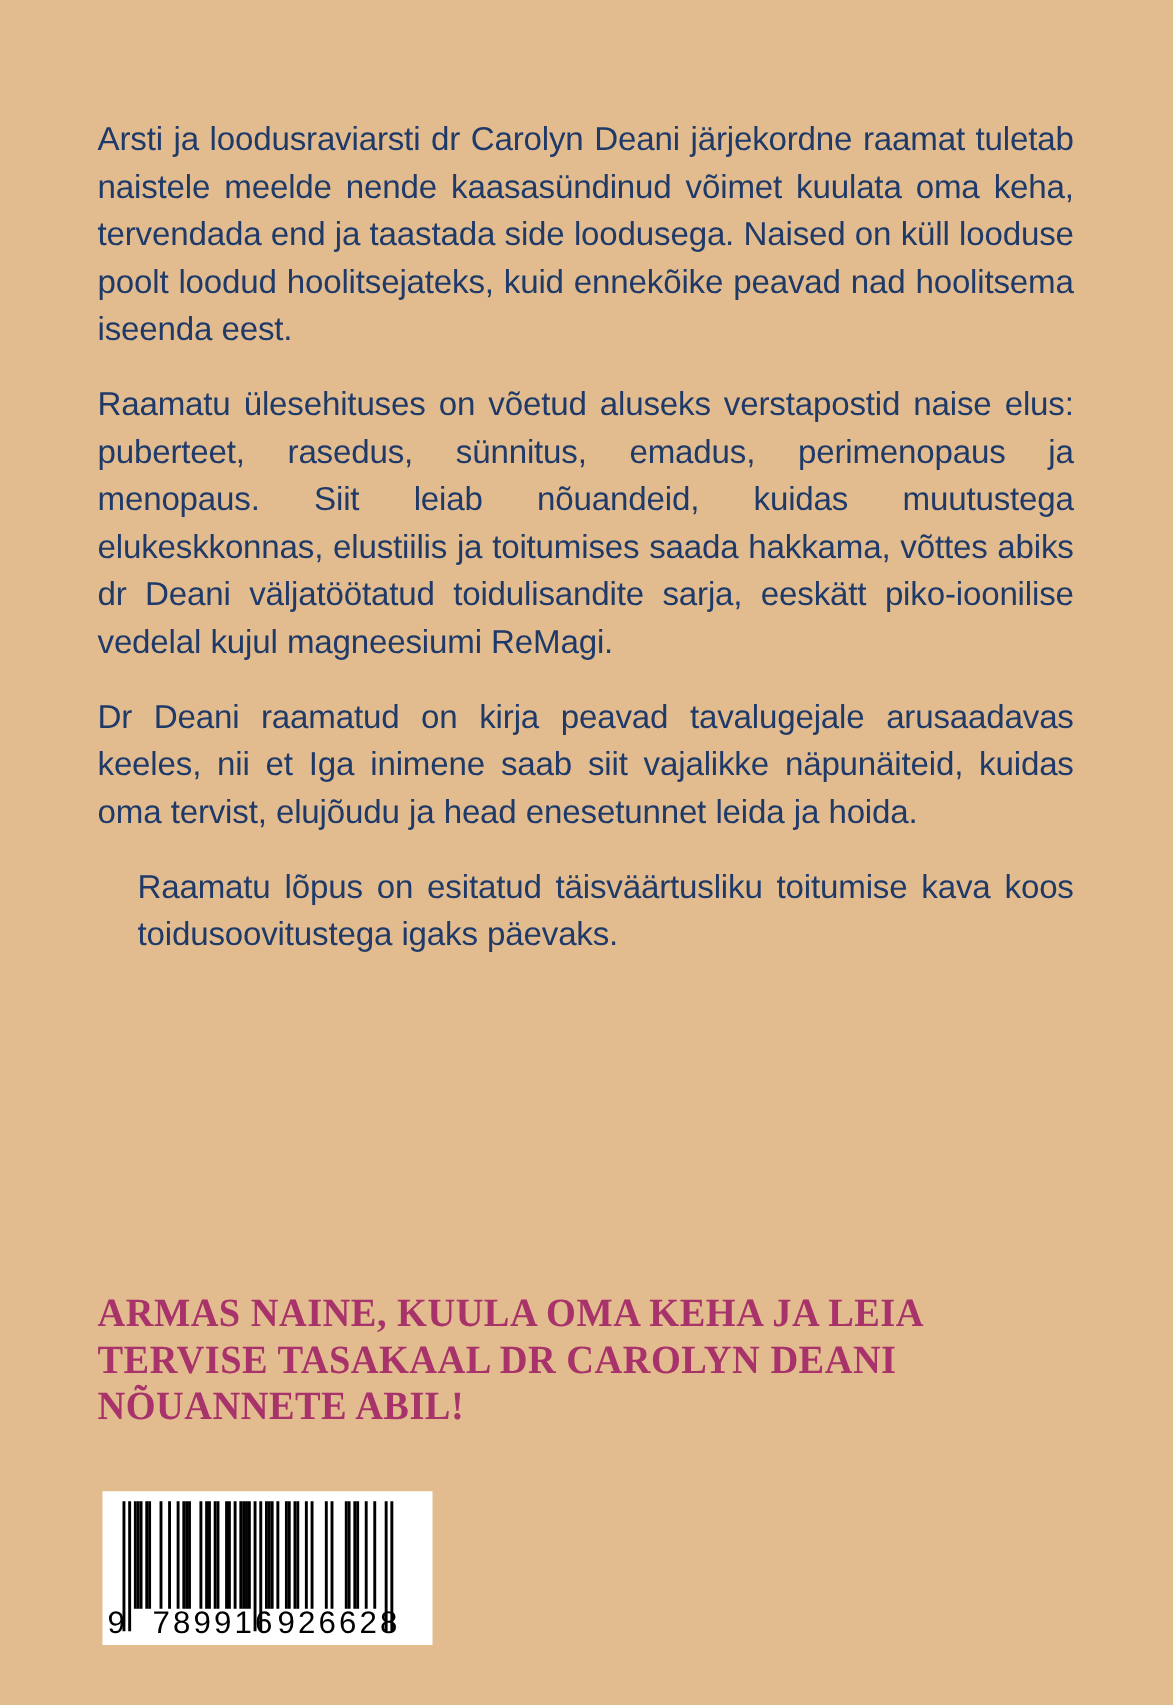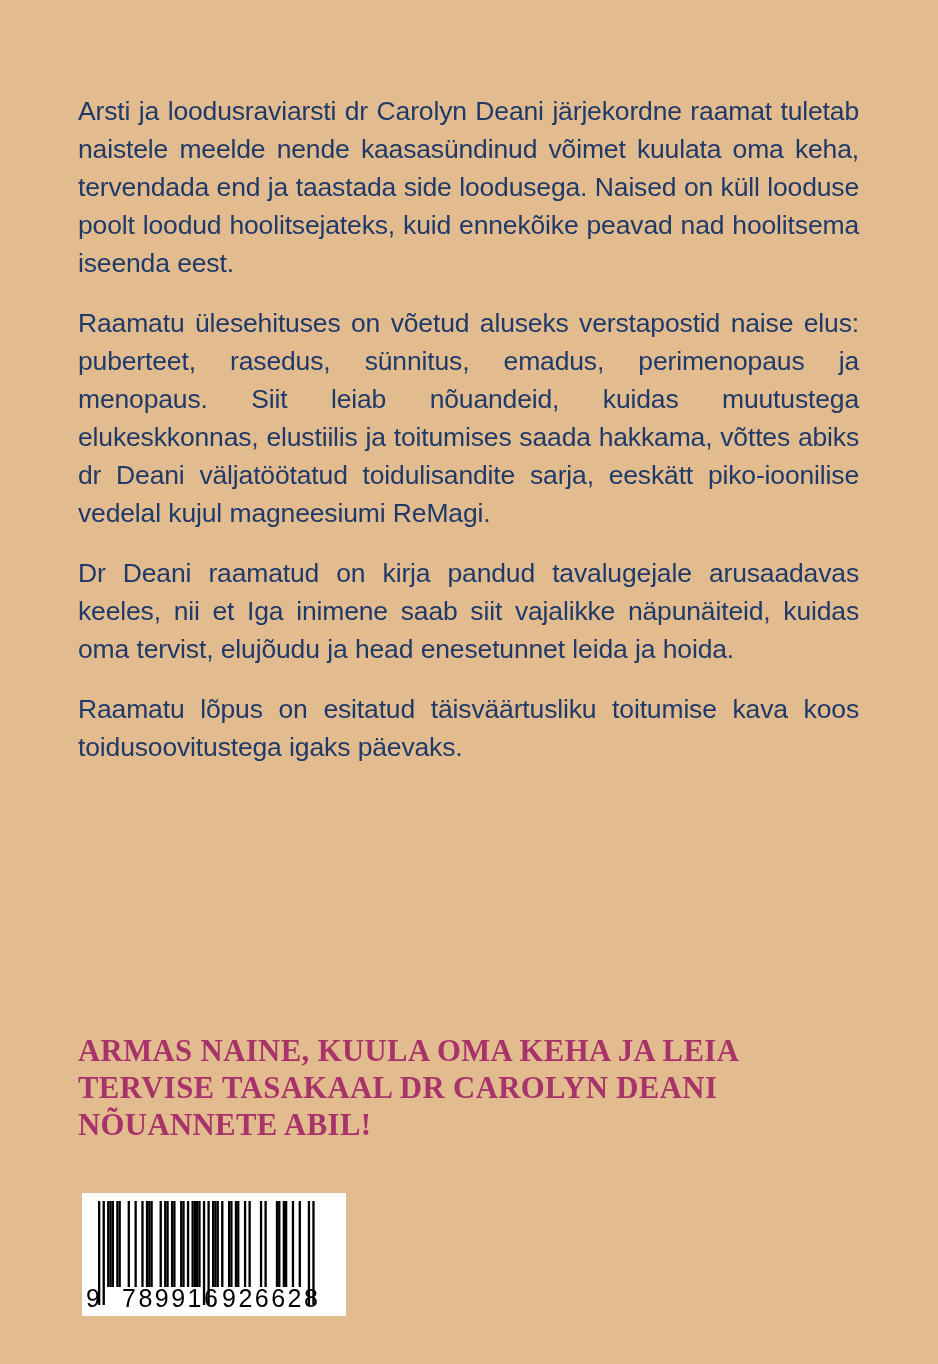--- a/index.html
+++ b/index.html
@@ -34,20 +34,21 @@
     font-size: 26.5px;
     line-height: 38px;
     text-align: justify;
     text-justify: inter-word;
     letter-spacing: -0.15px;
     word-spacing: 0.2px;
     -webkit-font-smoothing: antialiased;
   }
   .blurb p:last-child {
     margin-bottom: 0;
+    margin-left: 32px;
   }
   .tagline {
     position: absolute;
     left: 78px;
     top: 1032px;
     width: 800px;
     color: #a8336a;
     font-family: "Liberation Serif", "DejaVu Serif", serif;
     font-weight: bold;
     font-size: 32px;
@@ -98,21 +99,21 @@
   .d-right { left: 140px; letter-spacing: 2.5px; text-align: center; }
 </style>
 </head>
 <body>
 
 <div class="cover">
 
   <div class="blurb">
     <p>Arsti ja loodusraviarsti dr Carolyn Deani järjekordne raamat tuletab naistele meelde nende kaasasündinud võimet kuulata oma keha, tervendada end ja taastada side loodusega. Naised on küll looduse poolt loodud hoolitsejateks, kuid ennekõike peavad nad hoolitsema iseenda eest.</p>
     <p>Raamatu ülesehituses on võetud aluseks verstapostid naise elus: puberteet, rasedus, sünnitus, emadus, perimenopaus ja menopaus. Siit leiab nõuandeid, kuidas muutustega elukeskkonnas, elustiilis ja toitumises saada hakkama, võttes abiks dr Deani väljatöötatud toidulisandite sarja, eeskätt piko-ioonilise vedelal kujul magneesiumi ReMagi.</p>
-    <p>Dr Deani raamatud on kirja pandud tavalugejale arusaadavas keeles, nii et Iga inimene saab siit vajalikke näpunäiteid, kuidas oma tervist, elujõudu ja head enesetunnet leida ja hoida.</p>
+    <p>Dr Deani raamatud on kirja peavad tavalugejale arusaadavas keeles, nii et Iga inimene saab siit vajalikke näpunäiteid, kuidas oma tervist, elujõudu ja head enesetunnet leida ja hoida.</p>
     <p>Raamatu lõpus on esitatud täisväärtusliku toitumise kava koos toidusoovitustega igaks päevaks.</p>
   </div>
 
   <div class="tagline">
     <span class="tline">ARMAS NAINE, KUULA OMA KEHA JA LEIA</span>
     <span class="tline">TERVISE TASAKAAL DR CAROLYN DEANI</span>
     <span class="tline">NÕUANNETE ABIL!</span>
   </div>
 
   <div class="barcode-box">

